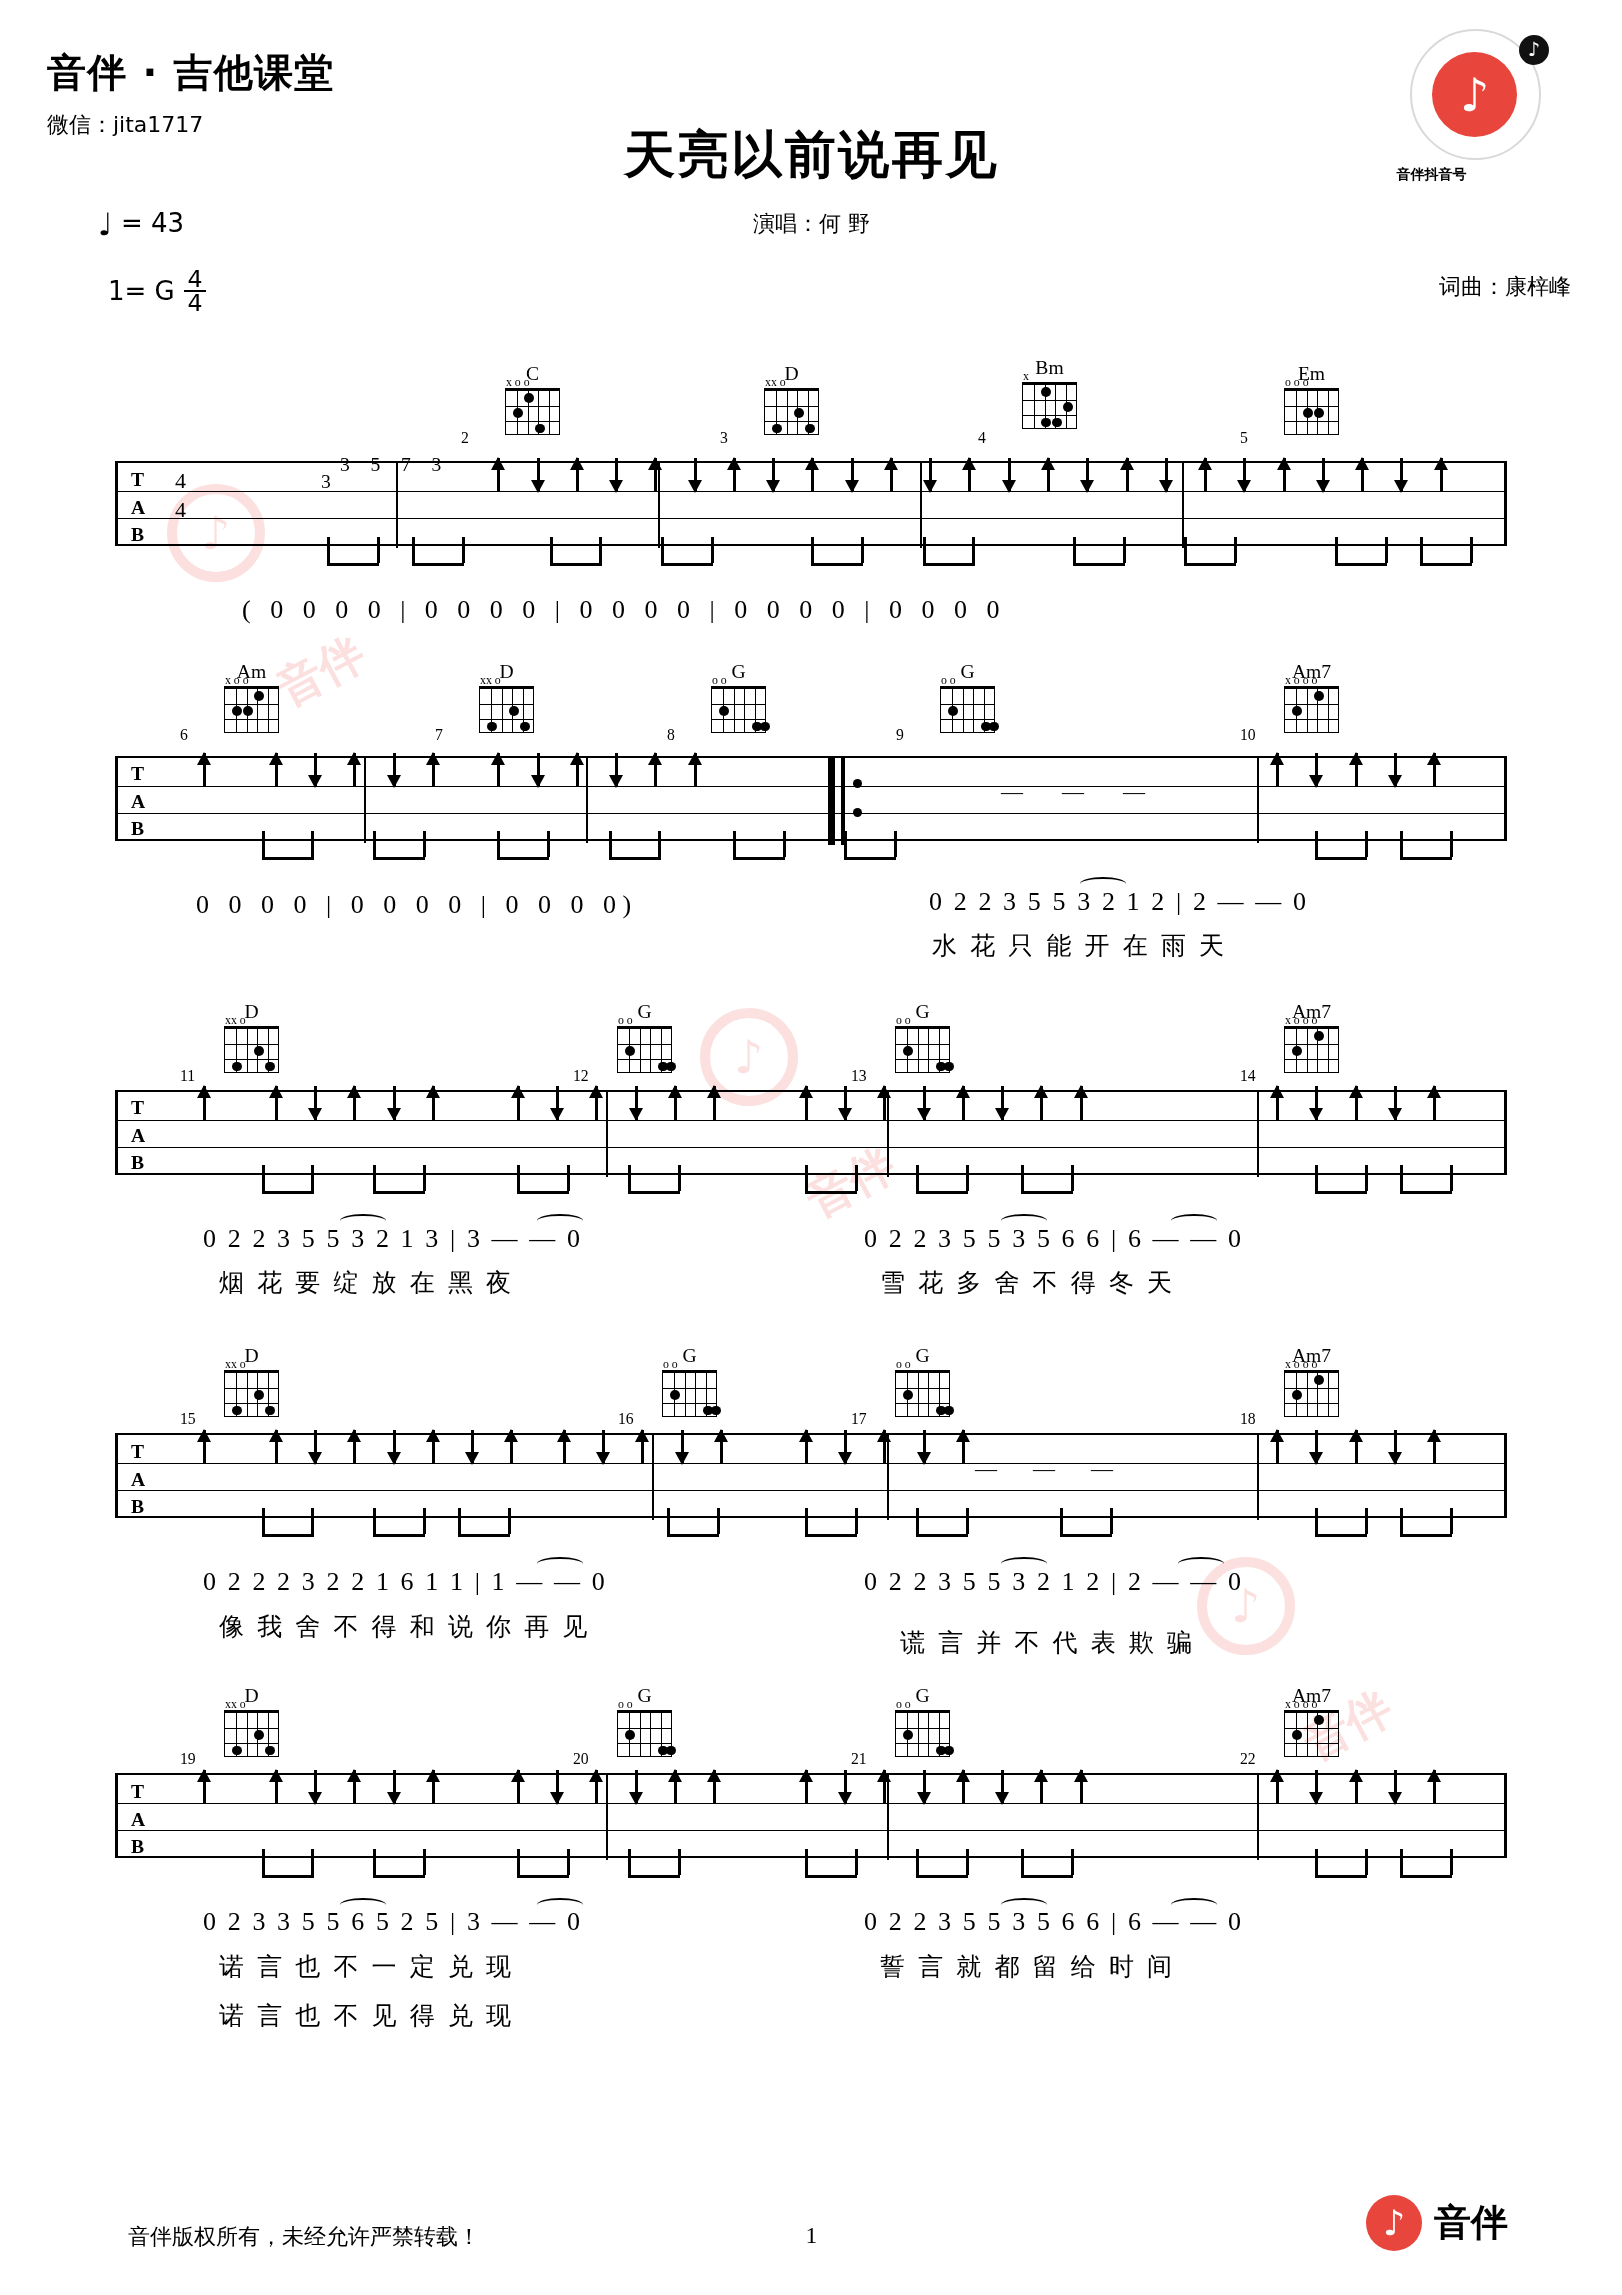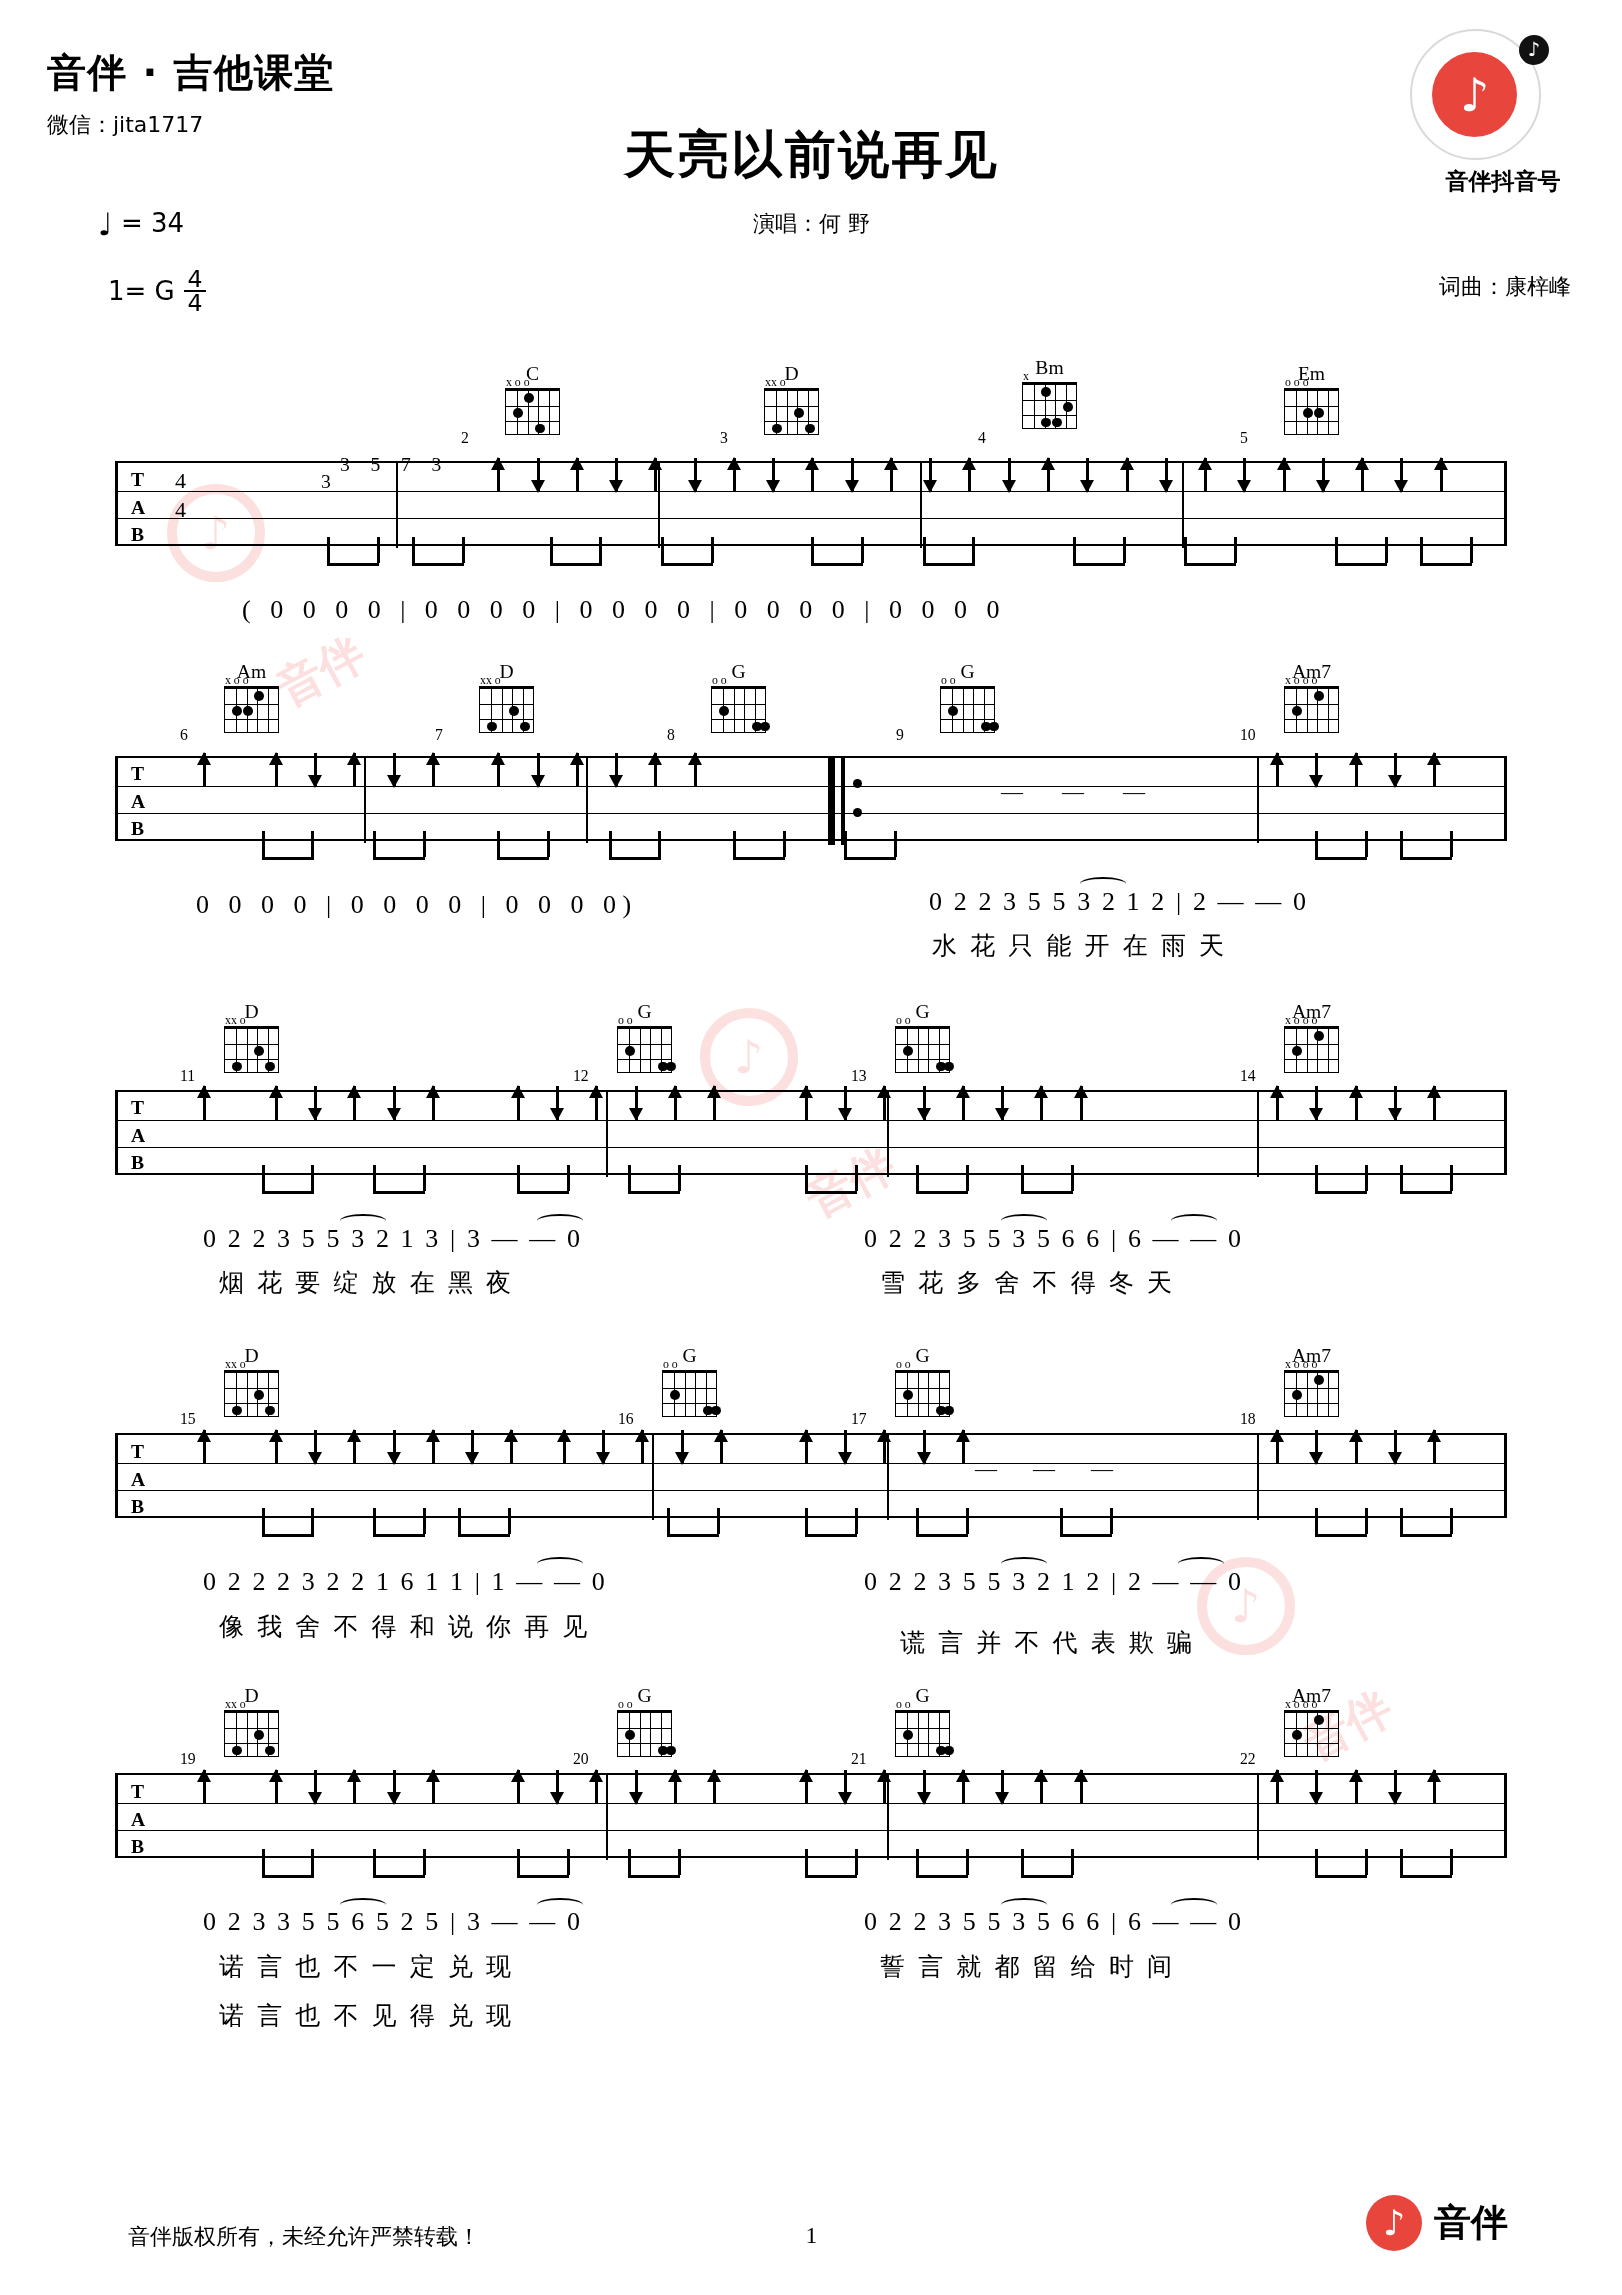--- a/index.html
+++ b/index.html
@@ -117,22 +117,22 @@
     justify-content: center;
     color: #fff;
     font-size: 46px;
     font-weight: bold;
   }
   .logo-caption {
     position: absolute;
     left: -6.5px;
     top: 137px;
     width: 164px;
-    text-align: right;
-    font-size: 23px;
+    text-align: left;
+    font-size: 14px;
     font-weight: bold;
   }
   .tiktok-dot {
     position: absolute;
     right: 5.2px;
     top: 5.2px;
     width: 30px; height: 30px;
     border-radius: 50%;
     background: #111;
     color: #fff;
@@ -396,21 +396,21 @@
 <div class="page">
 
   <div class="brand">音伴 · 吉他课堂</div>
   <div class="wechat">微信：jita1717</div>
   <div class="song-title">天亮以前说再见</div>
   <div class="singer">演唱：何 野</div>
   <div class="composer">词曲：康梓峰</div>
 
   <div class="tempo">
     <span class="note">♩</span>
-    <span>= 34</span>
+    <span>= 43</span>
   </div>
 
   <div class="keysig">
     <span>1= G</span>
     <span class="timesig">
       <span class="num">4</span>
       <span style="display:block;width:22px;height:2px;background:#000;"></span>
       <span class="den">4</span>
     </span>
   </div>

